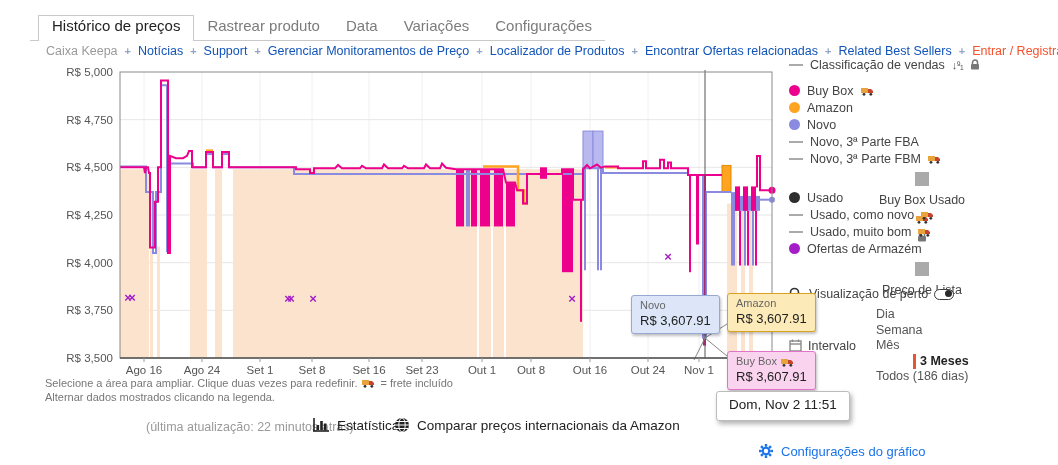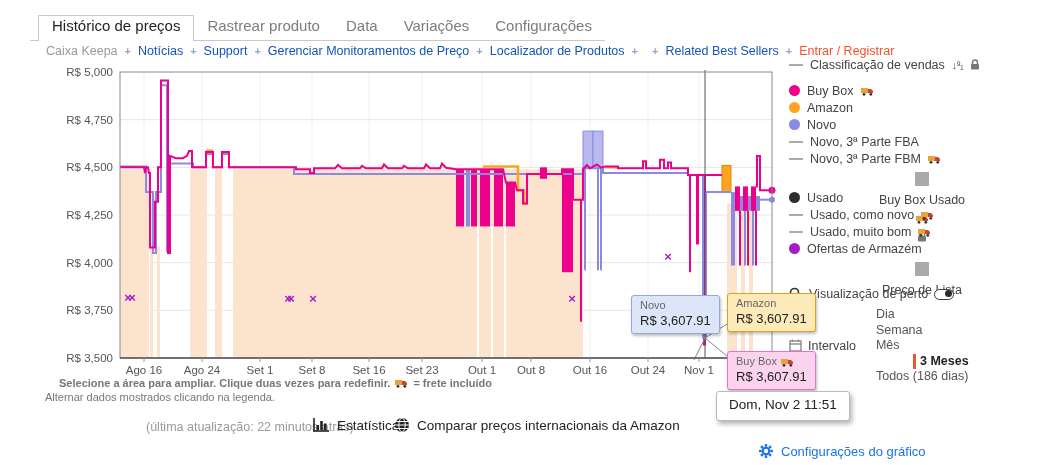--- a/index.html
+++ b/index.html
@@ -26,21 +26,21 @@
   .tip { position:absolute; z-index:5; border-radius:3px; padding:3px 8px 4px; line-height:1.25; box-shadow:1px 2px 3px rgba(0,0,0,.25); }
   .tip .t { font-size:11px; color:#666; display:flex; align-items:center; gap:4px; }
   .tip .v { font-size:13px; color:#222; }
   #tip-novo   { left:631px; top:295px; background:#dde6f8; border:1px solid #97a8d2; }
   #tip-amazon { left:727px; top:293px; background:#fdeab9; border:1px solid #d9a31e; }
   #tip-buybox { left:727px; top:351px; background:#fad4ee; border:1px solid #e273c8; z-index:6; }
   #tip-date   { left:716px; top:391px; background:#fff; border:1px solid #bcbcbc; padding:5px 12px 6px; font-size:13.5px; color:#222; z-index:7; box-shadow:2px 3px 5px rgba(0,0,0,.3); }
 
   
   .hint { position:absolute; font-size:11px; color:#777; display:flex; align-items:center; gap:5px; }
-  #hint1 { left:59px; top:377px;font-weight:bold; }
+  #hint1 { left:45px; top:377px; }
   #hint2 { left:45px; top:391px; }
 
   
   #legend { position:absolute; left:789px; top:56px; width:266px; font-size:12.5px; color:#444; }
   .lrow { display:flex; align-items:center; gap:7px; height:17px; cursor:pointer; white-space:nowrap; }
   .lrow .dash { width:14px; height:2px; background:#aaa; flex:0 0 14px; }
   .lrow .dot { width:11px; height:11px; border-radius:50%; flex:0 0 11px; }
   .gap9 { margin-top:9px; } .gap5 { margin-top:5px;flex-direction:column; }
   .sorticon { font-size:11px; color:#555; letter-spacing:-1px; }
   #closeup { margin-top:8px; display:flex; align-items:center; gap:6px; cursor:pointer; }
@@ -77,20 +77,21 @@
       <span class="home">Caixa Keepa</span>
       <span class="sep">+</span>
       <span class="navlink">Notícias</span>
       <span class="sep">+</span>
       <span class="navlink">Support</span>
       <span class="sep">+</span>
       <span class="navlink">Gerenciar Monitoramentos de Preço</span>
       <span class="sep">+</span>
       <span class="navlink">Localizador de Produtos</span>
       <span class="sep">+</span>
+      <span class="navlink">Encontrar Ofertas relacionadas</span>
       <span class="sep">+</span>
       <span class="navlink">Related Best Sellers</span>
       <span class="sep">+</span>
       <span class="signin">Entrar / Registrar</span>
     </nav>
 
   <svg id="chartsvg" width="1058" height="465" viewBox="0 0 1058 465">
       <line x1="144" y1="72" x2="144" y2="358" stroke="#f0f0f0" stroke-width="1"></line>
       <line x1="202" y1="72" x2="202" y2="358" stroke="#f0f0f0" stroke-width="1"></line>
       <line x1="260" y1="72" x2="260" y2="358" stroke="#f0f0f0" stroke-width="1"></line>

